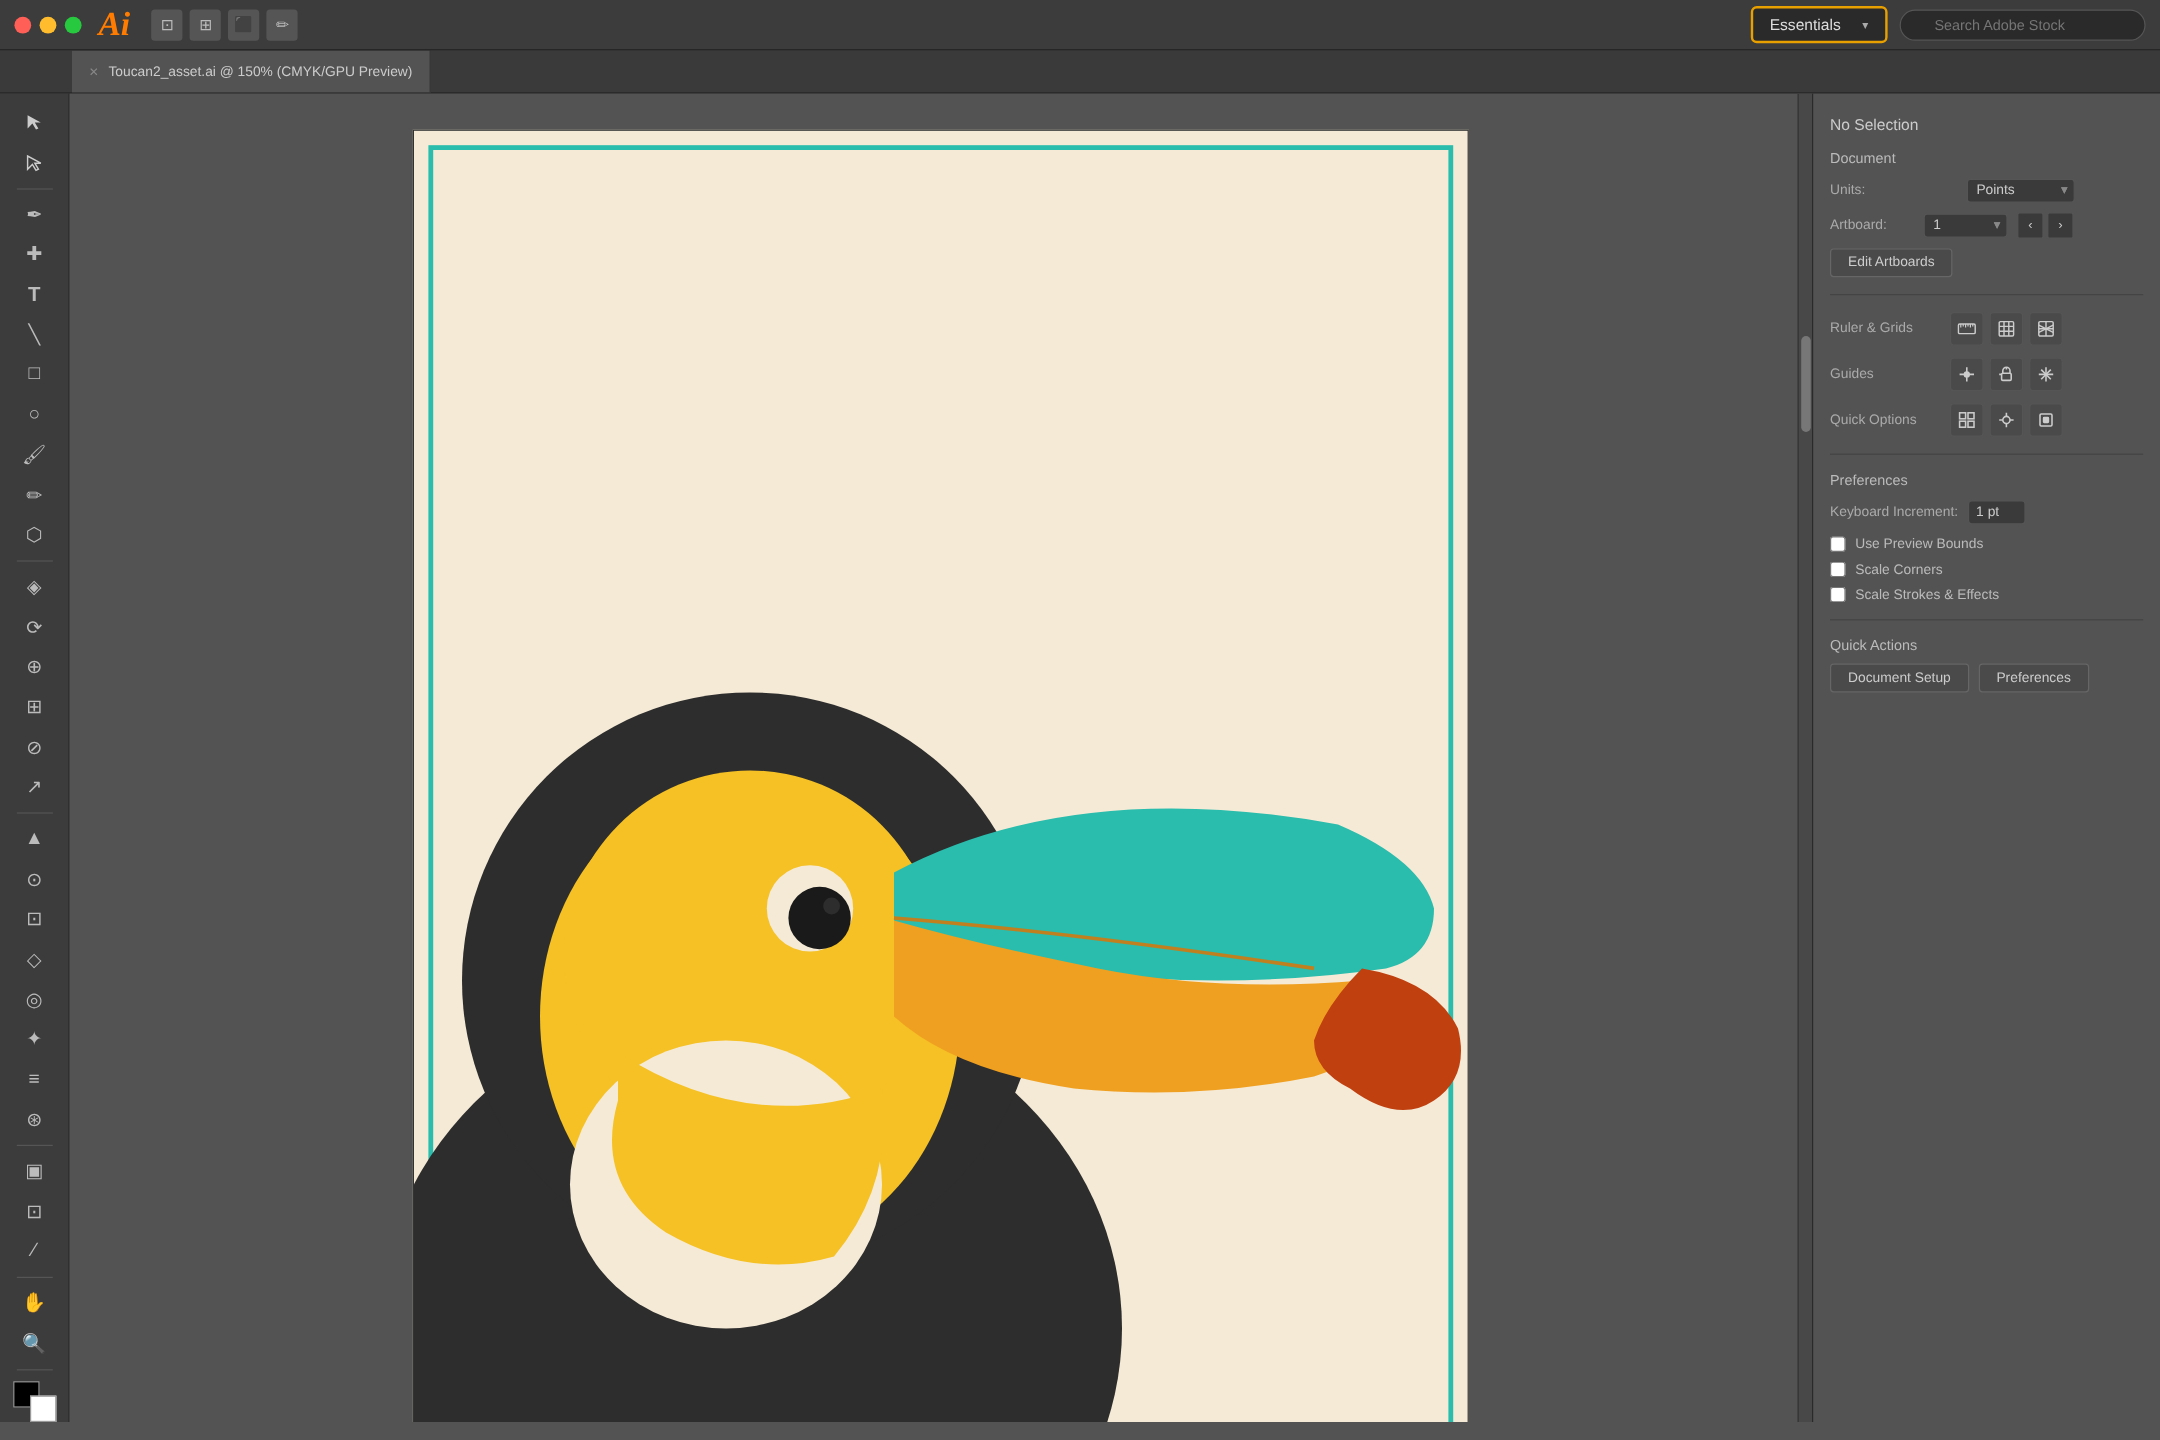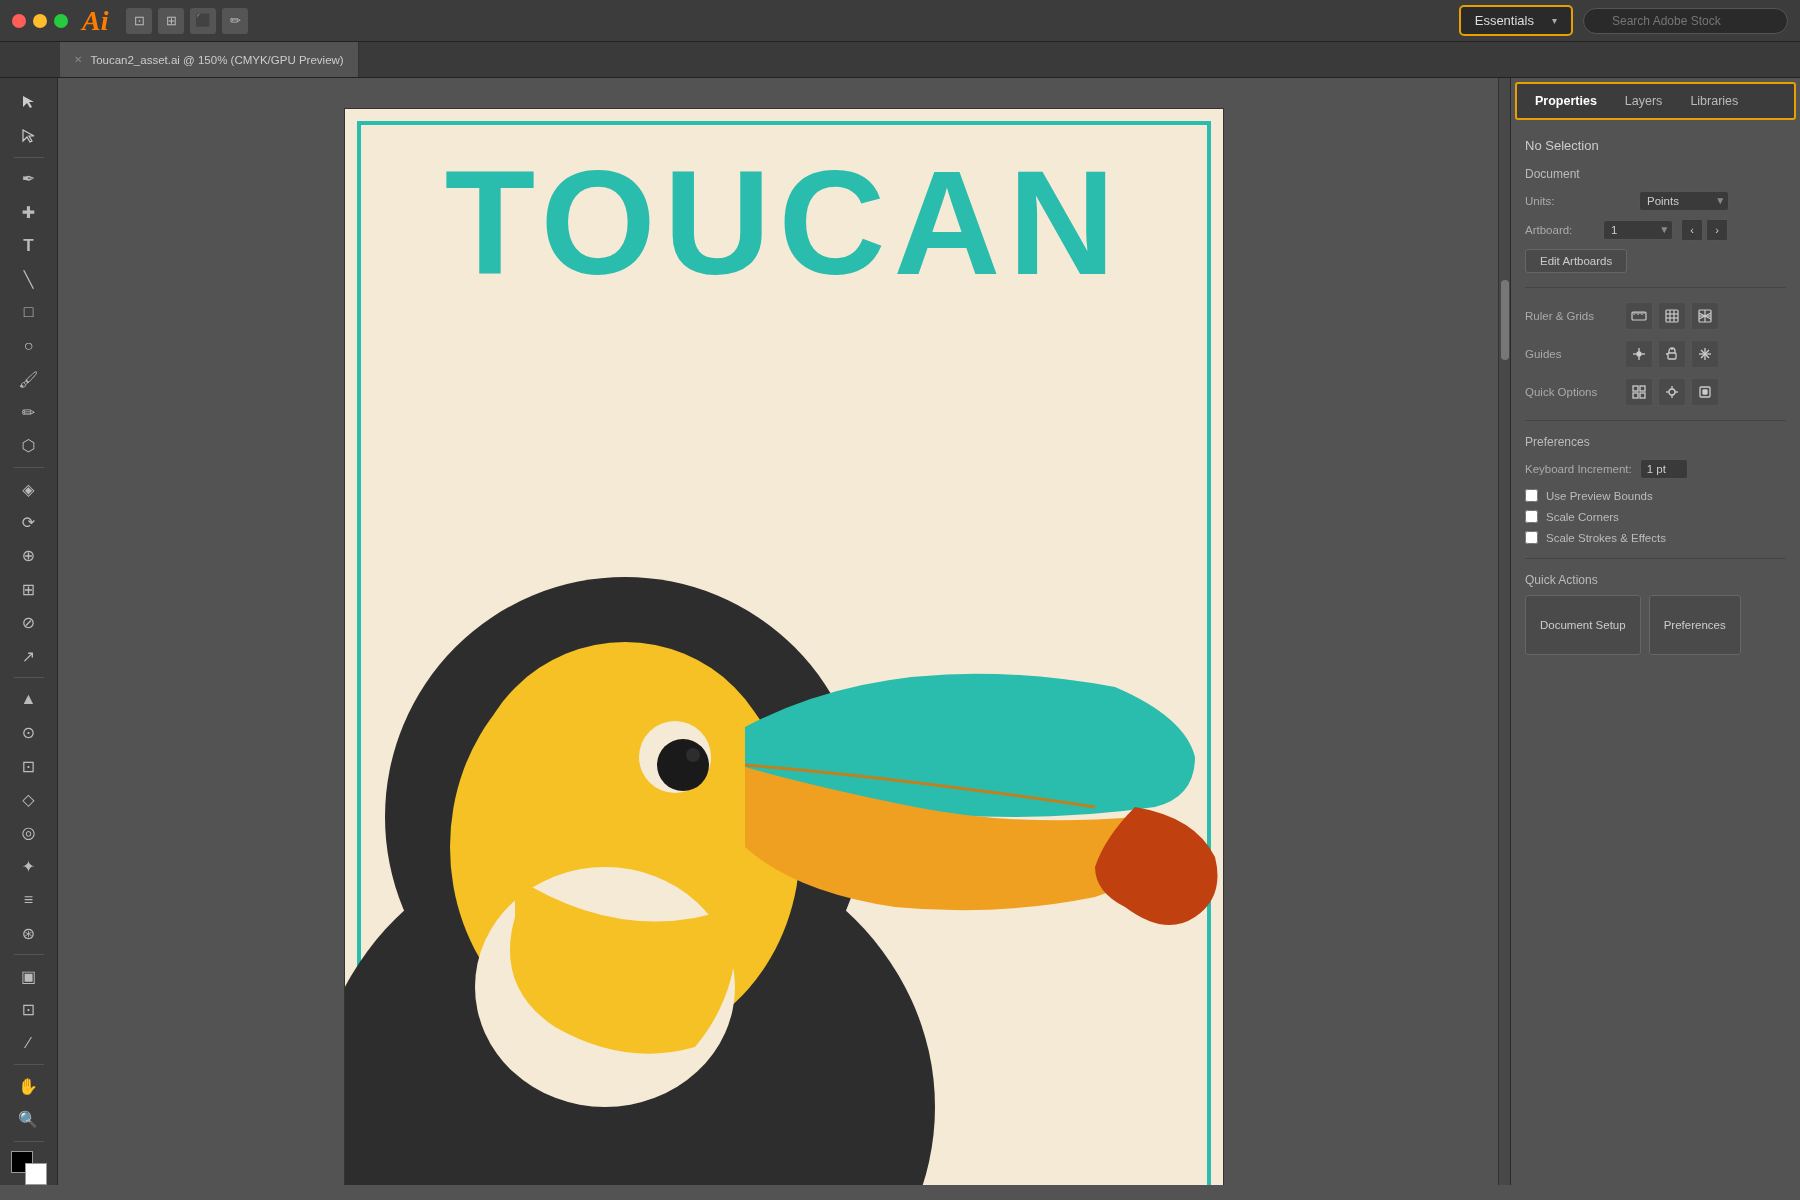--- a/index.html
+++ b/index.html
@@ -262,21 +262,20 @@
     <div class="tool-color-box" style="position:relative;width:36px;height:36px;margin-top:4px;">
       <div style="width:22px;height:22px;background:#000;border:1.5px solid #999;position:absolute;top:0;left:0;"></div>
       <div style="width:22px;height:22px;background:#fff;border:1.5px solid #999;position:absolute;bottom:0;right:0;"></div>
     </div>
   </div>
 
   <div id="canvas-area">
     <div class="artboard">
       <div class="art-border"></div>
 
-      <div class="toucan-text">TOUCAN</div>
 
       <svg class="toucan-svg" viewBox="0 0 920 820" xmlns="http://www.w3.org/2000/svg">
 
         <ellipse cx="310" cy="680" rx="310" ry="280" fill="#2d2d2d"></ellipse>
 
         <circle cx="310" cy="390" r="240" fill="#2d2d2d"></circle>
 
         <ellipse cx="310" cy="420" rx="175" ry="200" fill="#f5c125"></ellipse>
 
         <circle cx="310" cy="370" r="155" fill="#f5c125"></circle>
@@ -301,25 +300,20 @@
       </svg>
     </div>
 
     <div class="v-scroll" style="position:absolute;right:0;top:0;bottom:0;width:12px;background:#484848;">
       <div class="v-scroll-thumb"></div>
     </div>
   </div>
 
   <div id="right-panel">
 
-    <div id="panel-tabs" style="display:flex;align-items:center;background:#3c3c3c;border:2px solid #e8a000;border-radius:3px;margin:4px 4px 0 4px;padding:0 4px;">
-      <div class="panel-tab active">Properties</div>
-      <div class="panel-tab">Layers</div>
-      <div class="panel-tab">Libraries</div>
-    </div>
 
     <div id="panel-content">
 
       <div class="panel-section-title" style="font-size:13px;color:#ccc;margin-bottom:14px;margin-top:6px;">No Selection</div>
 
       <div class="panel-section-title">Document</div>
 
       <div class="prop-row">
         <span class="prop-label">Units:</span>
         <div class="select-wrapper">
@@ -467,19 +461,19 @@
 
       <div class="checkbox-row">
         <input type="checkbox" id="cb-scale-strokes" style="">
         <label for="cb-scale-strokes" class="checkbox-label">Scale Strokes &amp; Effects</label>
       </div>
 
       <div class="section-divider"></div>
 
       <div class="quick-actions-title">Quick Actions</div>
       <div class="quick-actions-row">
-        <button class="panel-btn" style="background:#4a4a4a;border:1px solid #666;color:#ccc;padding:23px 14px;border-radius:3px;cursor:pointer;font-size:11.5px;">Document Setup</button>
+        <button class="panel-btn" style="background:#4a4a4a;border:1px solid #666;color:#ccc;padding:5px 14px;border-radius:3px;cursor:pointer;font-size:11.5px;">Document Setup</button>
         <button class="panel-btn" style="background:#4a4a4a;border:1px solid #666;color:#ccc;padding:5px 14px;border-radius:3px;cursor:pointer;font-size:11.5px;">Preferences</button>
       </div>
     </div>
   </div>
 
 </div>
 
 </body></html>

